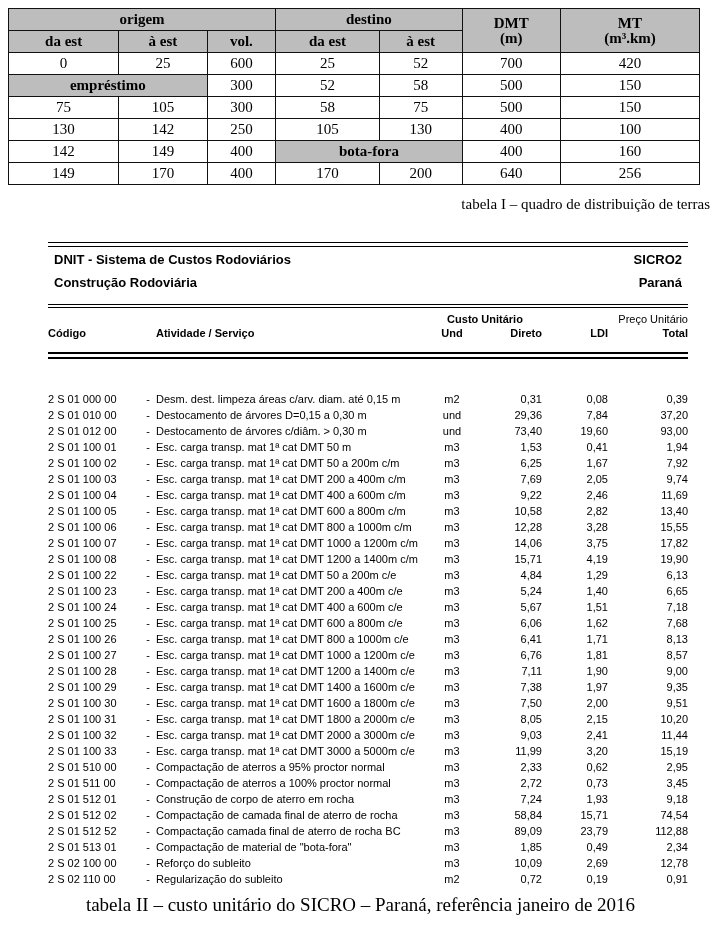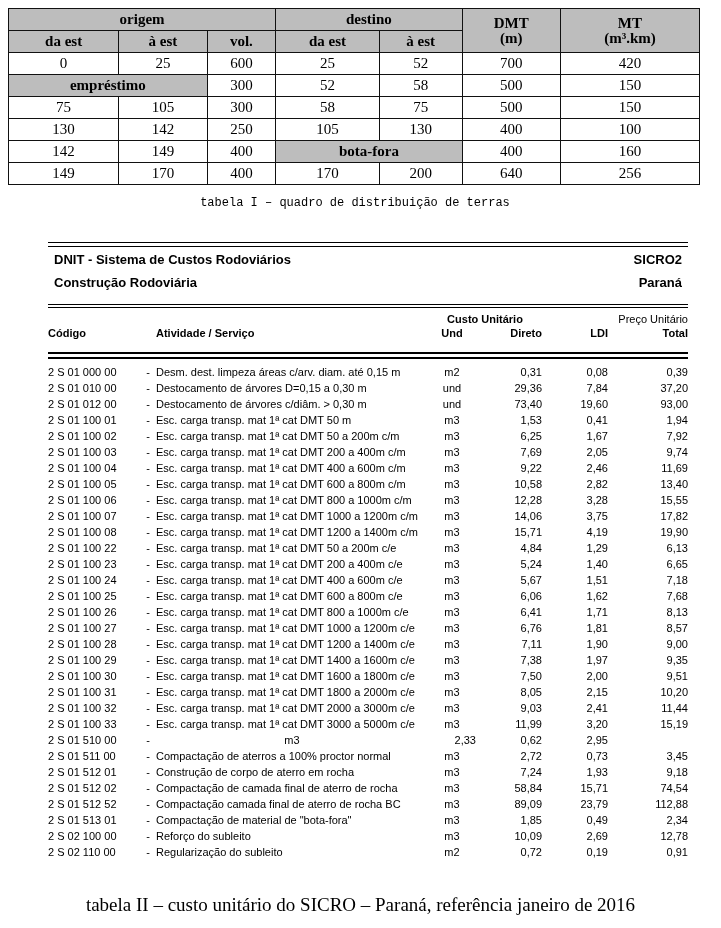--- a/index.html
+++ b/index.html
@@ -29,23 +29,23 @@
     padding:0 2px;
   }
   .t1 th{background:#bdbdbd;font-weight:bold;}
   .t1 td.gray{background:#bdbdbd;}
   .t1 td.b{font-weight:bold;}
   .t1 .hdr2{line-height:15px;}
 
   .caption1{
     position:absolute;
     left:0;top:196px;width:710px;
-    text-align:center;
-    font-family:Liberation Mono, monospace;
-    font-size:12px;
+    text-align:right;
+    font-family:Liberation Serif, serif;
+    font-size:15px;
   }
 
   
   .t2{
     position:absolute;
     left:48px;top:242px;
     width:640px;
     font-family:"Liberation Sans", sans-serif;
     font-size:11px;
   }
@@ -68,21 +68,21 @@
   .t2-colhead .row1{height:13px;font-weight:bold;}
   .t2-colhead .row2{height:16px;font-weight:bold;}
   .grp-custo{grid-column:4 / span 2;text-align:center;font-weight:bold;}
   .grp-preco{grid-column:6 / span 2;text-align:right;font-weight:normal;}
   .c-code{text-align:left;white-space:nowrap;}
   .c-dash{text-align:center;}
   .c-desc{text-align:left;white-space:nowrap;overflow:visible;}
   .c-und{text-align:center;}
   .c-num{text-align:right;}
 
-  .t2-body{padding-top:5px;}
+  .t2-body{padding-top:22px;margin-top:10px;}
   .t2-row{height:16px;}
 
   .caption2{
     position:absolute;
     left:0;top:894px;width:721px;
     text-align:center;
     font-family:"Liberation Serif", serif;
     font-size:19px;
   }
 </style>
@@ -409,20 +409,21 @@
           <div class="c-dash">-</div>
           <div class="c-desc">Esc. carga transp. mat 1ª cat DMT 3000 a 5000m c/e</div>
           <div class="c-und">m3</div>
           <div class="c-num">11,99</div>
           <div class="c-num">3,20</div>
           <div class="c-num">15,19</div>
         </div>
         <div class="t2-grid t2-row">
           <div class="c-code">2 S 01 510 00</div>
           <div class="c-dash">-</div>
+          <div class="c-desc">Compactação de aterros a 95% proctor normal</div>
           <div class="c-und">m3</div>
           <div class="c-num">2,33</div>
           <div class="c-num">0,62</div>
           <div class="c-num">2,95</div>
         </div>
         <div class="t2-grid t2-row">
           <div class="c-code">2 S 01 511 00</div>
           <div class="c-dash">-</div>
           <div class="c-desc">Compactação de aterros a 100% proctor normal</div>
           <div class="c-und">m3</div>

